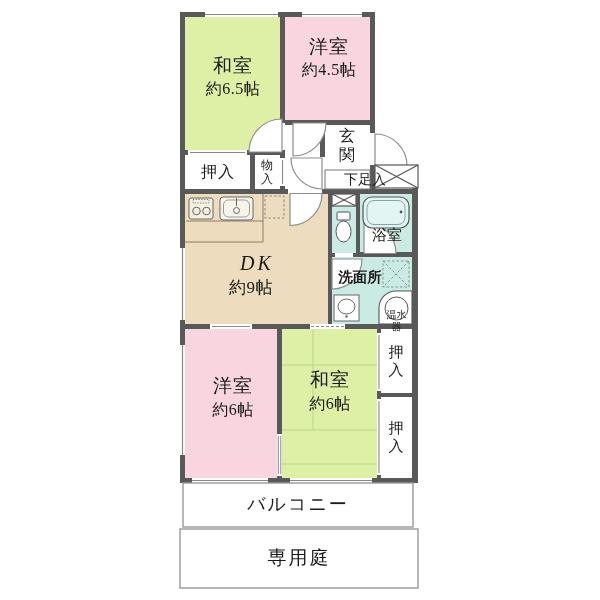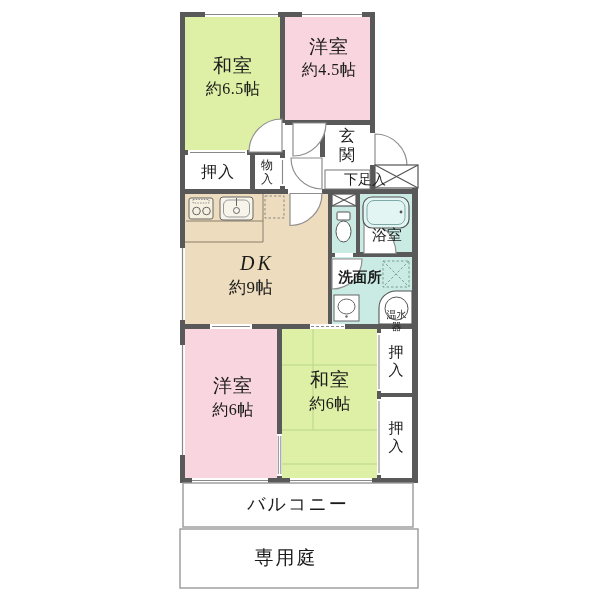--- a/index.html
+++ b/index.html
@@ -226,14 +226,14 @@
 
   <div class="lbl" style="left:330px;top:380px;font-size:19px;">和室</div>
   <div class="lbl serif2" style="left:330px;top:404px;font-size:16px;">約6帖</div>
 
   <div class="lbl" style="left:396px;top:362px;font-size:15px;letter-spacing:0;">押
 入</div>
   <div class="lbl" style="left:396px;top:438px;font-size:15px;letter-spacing:0;">押
 入</div>
 
   <div class="lbl" style="left:298px;top:505px;font-size:18px;letter-spacing:2px;">バルコニー</div>
-  <div class="lbl" style="left:286px;top:558px;font-size:19px;letter-spacing:2px;">専用庭</div>
+  <div class="lbl" style="left:299px;top:558px;font-size:19px;letter-spacing:2px;">専用庭</div>
 </div>
 
 </body></html>

